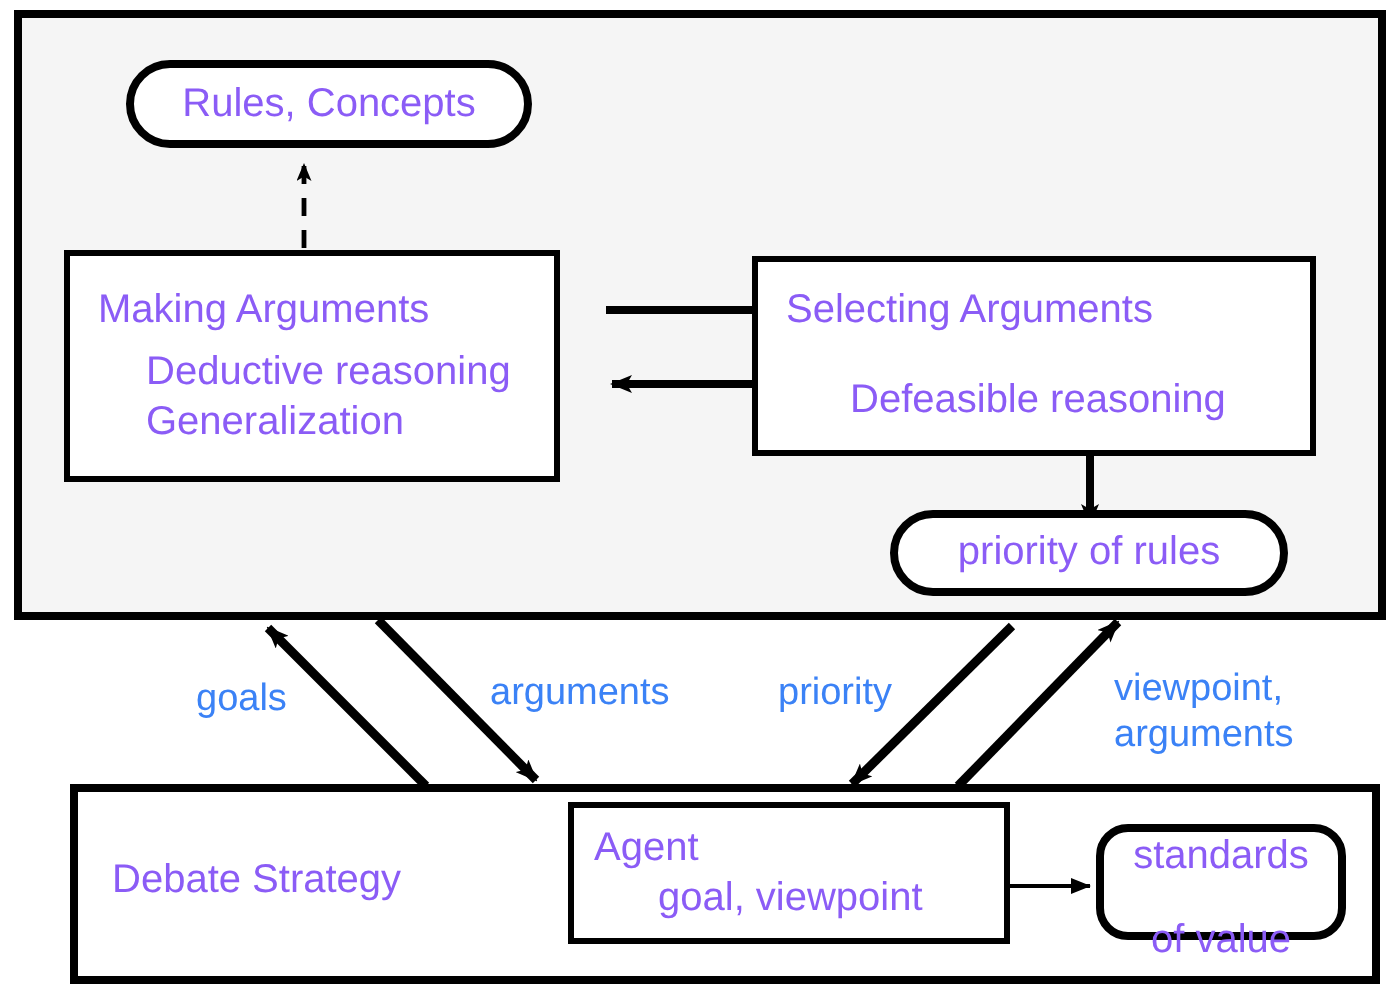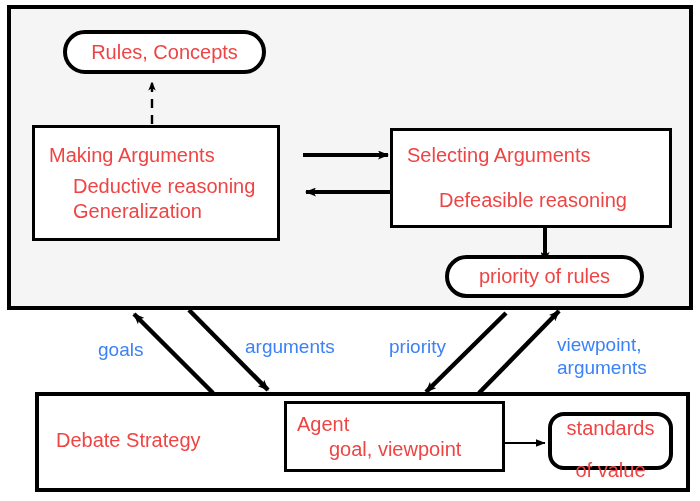--- a/index.html
+++ b/index.html
@@ -44,21 +44,21 @@
   }
   .panel.top {
     background: #f5f5f5;
   }
   .panel.bottom {
     background: #ffffff;
   }
   .txt {
     font-size: 20px;
     line-height: 25px;
-    color: #ef4444;
+    color: #8b5cf6;
     white-space: nowrap;
   }
   .txt.l1 { padding-left: 14px; }
   .txt.l2 { padding-left: 38px; }
   .txt.l3 { padding-left: 30px; }
   .txt.ctr { text-align: center; padding: 0 14px; }
   .edge-label {
     position: absolute;
     font-size: 19px;
     line-height: 23px;
@@ -128,21 +128,21 @@
   <div class="node rounded" style="left:63px; top:30px; width:203px; height:44px;">
     <div class="txt ctr">Rules,  Concepts</div>
   </div>
 
   <div class="node" style="left:32px; top:125px; width:248px; height:116px;">
     <div class="txt l1">Making Arguments</div>
     <div class="txt l2" style="margin-top:6px;">Deductive reasoning</div>
     <div class="txt l2">Generalization</div>
   </div>
 
-  <div class="node" style="left:390px; top:128px; width:282px; height:100px;">
+  <div class="node" style="left:376px; top:128px; width:282px; height:100px;">
     <div class="txt l1">Selecting Arguments</div>
     <div class="txt l3" style="padding-left:46px; margin-top:20px;">Defeasible reasoning</div>
   </div>
 
   <div class="node rounded" style="left:445px; top:255px; width:199px; height:43px;">
     <div class="txt ctr">priority of rules</div>
   </div>
 
   <div style="position:absolute; left:56px; top:428px;">
     <div class="txt">Debate Strategy</div>

